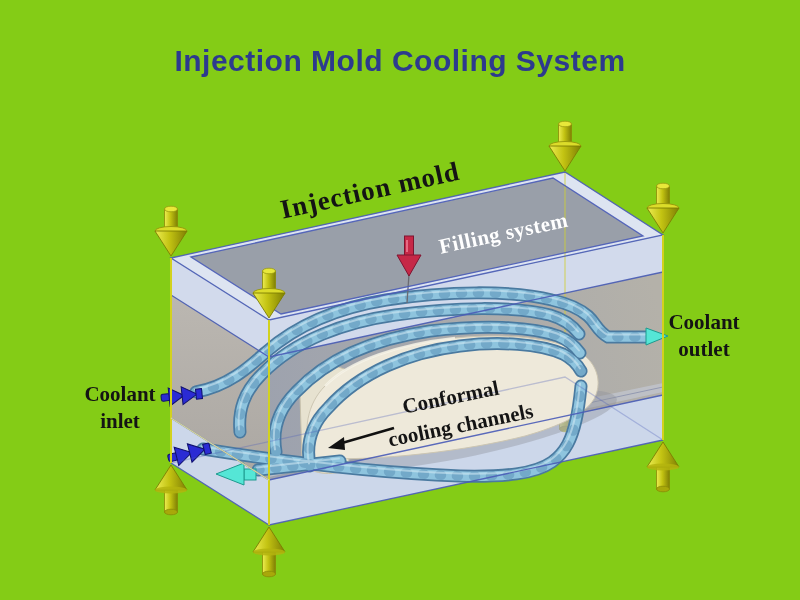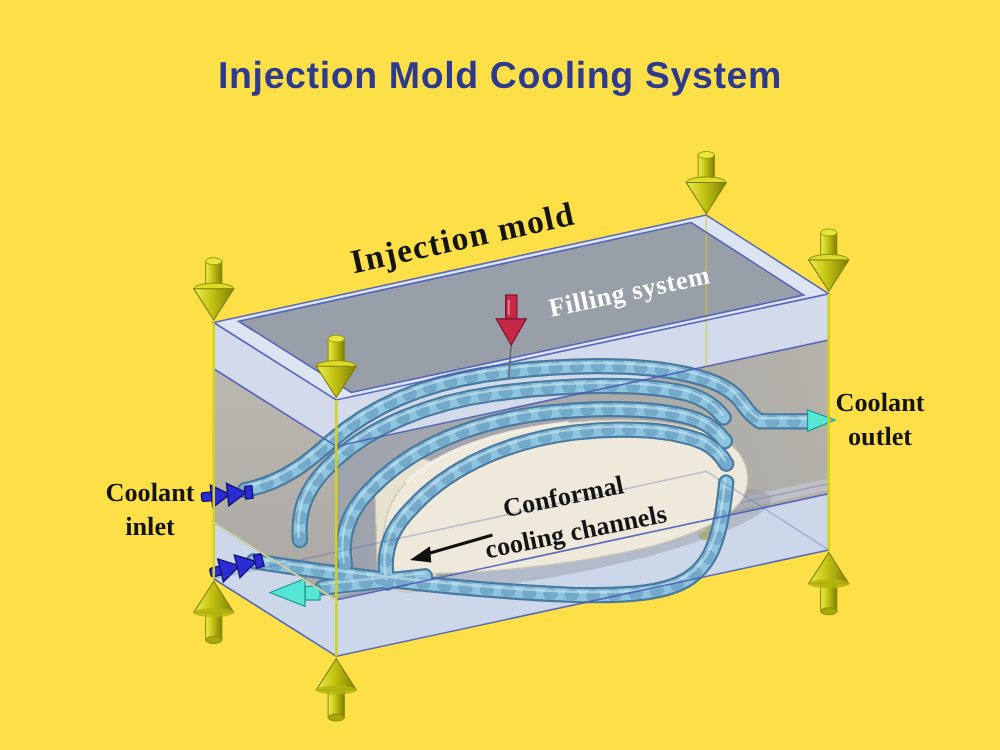--- a/index.html
+++ b/index.html
@@ -1,18 +1,18 @@
 <!DOCTYPE html>
 <html><head>
 <meta charset="utf-8">
 <style>
   html,body{margin:0;padding:0;}
   body{width:800px;height:600px;background:#ffffff;overflow:hidden;
        font-family:"Liberation Sans", sans-serif;position:relative;}
-  .stage{position:absolute;inset:0;width:800px;height:600px;background:#fde047;}
+  .stage{position:absolute;inset:0;width:800px;height:600px;background:#84cc16;}
   .title{position:absolute;top:44px;left:0;width:100%;text-align:center;
          font-family:"Liberation Sans", sans-serif;
          font-size:30px;font-weight:700;color:#2d3a8e;letter-spacing:.5px;}
   svg{position:absolute;left:0;top:0;}
   .lbl{font-family:"Liberation Serif", serif;font-weight:bold;}
 </style>
 </head>
 <body>
 
 <div class="stage">

